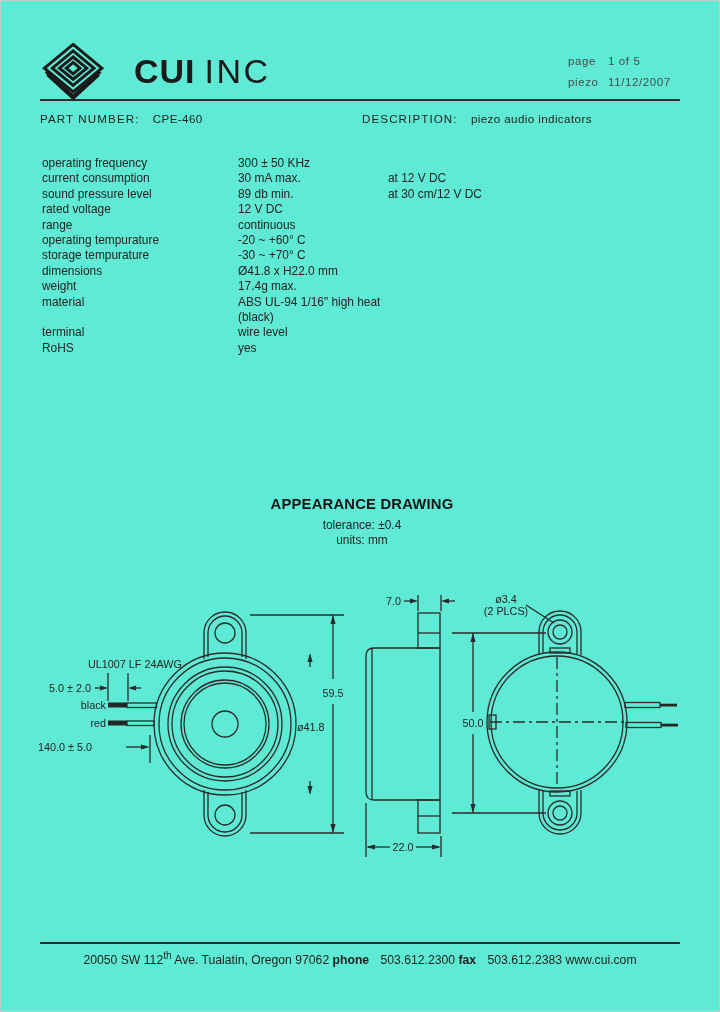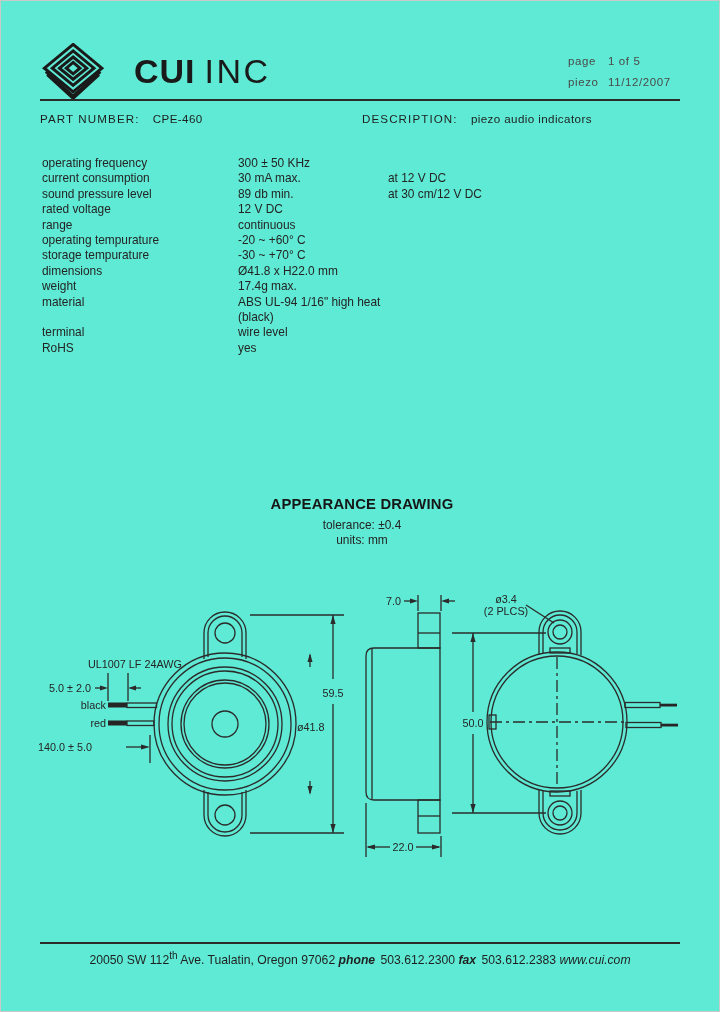--- a/index.html
+++ b/index.html
@@ -29,22 +29,22 @@
   .appearance{position:absolute;left:42px;top:496px;width:640px;text-align:center;}
   h2.sec-title{margin:0 0 6px 0;font-size:14.8px;font-weight:bold;letter-spacing:0.2px;color:#161616;}
   .spec-row{display:grid;grid-template-columns:196px 150px auto;font-size:11.9px;line-height:15.4px;color:#242424;}
   .app-line{font-size:11.9px;line-height:15.2px;color:#242424;}
   
   svg.drawing{position:absolute;left:0;top:555px;width:720px;height:360px;}
   
   .footer-text{position:absolute;left:0;top:950px;width:720px;text-align:center;font-size:12.2px;color:#1f1f1f;}
   .footer-text .b{font-weight:bold;}
   .footer-text sup{font-size:10px;}
-  .footer-text .seg{font-style:italic;}
-  .footer-text .v{margin-left:2px;}
+  .footer-text .seg{}
+  .footer-text .v{margin-left:8px;}
 </style>
 </head>
 <body>
 
 <div class="page">
 
   <div class="logo">
     <svg class="logo-mark" viewBox="0 0 100 78">
       <g fill="none" stroke="#1a1a1a" stroke-width="4.2">
         <path d="M10,44 L46,77 L82,44"></path>

